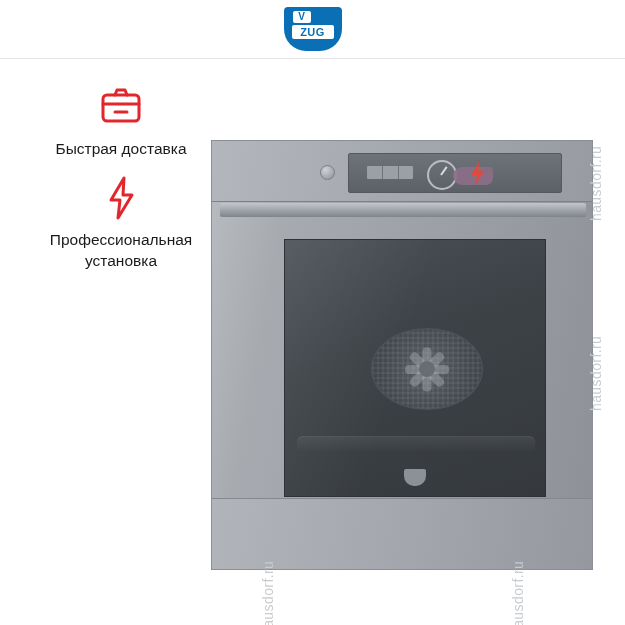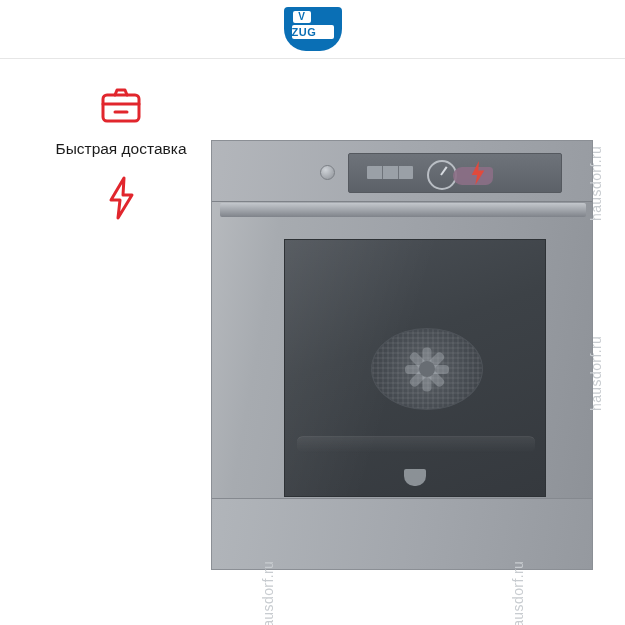--- a/index.html
+++ b/index.html
@@ -66,21 +66,21 @@
     top: 18px;
     width: 42px;
     height: 14px;
     background: #ffffff;
     border-radius: 2px;
     color: #0a6fb5;
     font-size: 11px;
     font-weight: bold;
     line-height: 14px;
     letter-spacing: 0.5px;
-    text-align: left;
+    text-align: center;
   }
 
   
   #features {
     position: absolute;
     left: 21px;
     top: 80px;
     width: 200px;
   }
   .feature {
@@ -342,20 +342,22 @@
       </div>
       <div class="feature-label">Быстрая доставка</div>
     </div>
 
     <div class="feature">
       <div class="feature-icon">
         <svg width="40" height="48" viewBox="0 0 40 48" fill="none" stroke="#e1262d" stroke-width="3" stroke-linecap="round" stroke-linejoin="round">
           <path d="M23 4L10 26h9L17 44l14-23h-9z"></path>
         </svg>
       </div>
+      <div class="feature-label">Профессиональная
+установка</div>
     </div>
 
 
 
   </div>
 
   <div id="product">
     <div class="oven-body">
 
       <div class="oven-top-strip">

